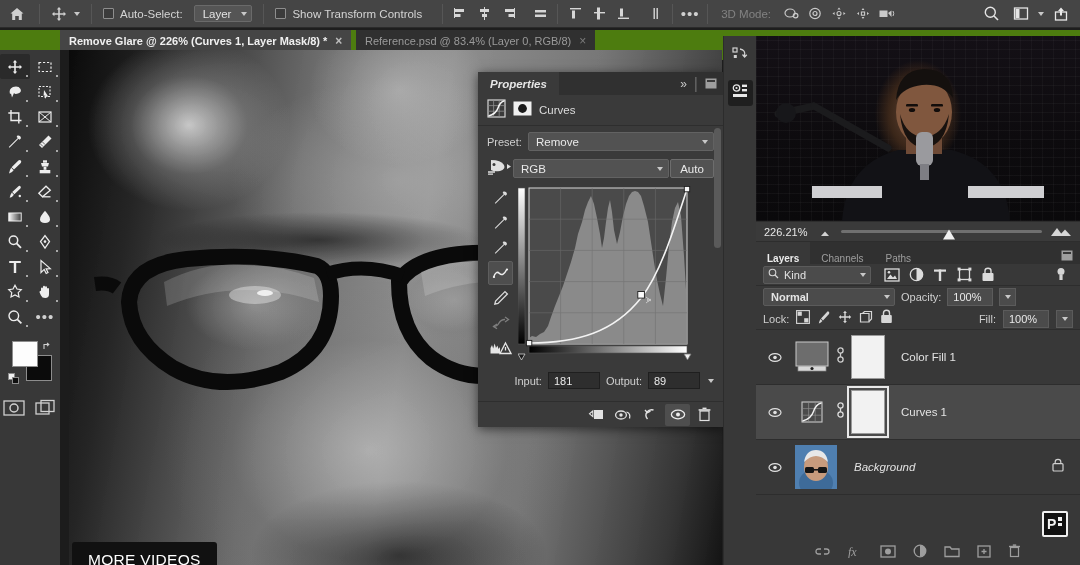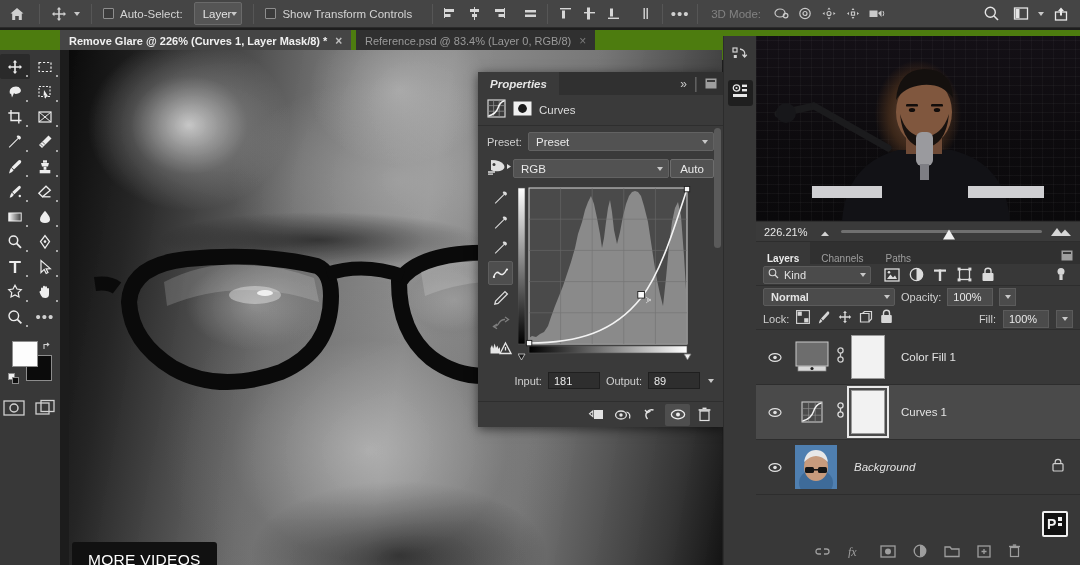--- a/index.html
+++ b/index.html
@@ -22,22 +22,22 @@
   .ob-cell { display: flex; align-items: center; height: 28px; padding: 0 6px; }
   .ob-sep { width: 1px; height: 20px; background: #565656; margin: 0 5px; }
   .home-btn { width: 34px; display: flex; align-items: center; justify-content: center; }
   .chk {
     width: 11px; height: 11px; border: 1px solid #8e8e8e; background: #3b3b3b;
     display: inline-block; margin-right: 6px; border-radius: 1px;
   }
   .ob-label { color: #d4d4d4; font-size: 11.5px; white-space: nowrap; }
   .ob-select {
     background: #555; border: 1px solid #6a6a6a; border-radius: 2px;
-    height: 23px; display: flex; align-items: center; padding: 0 4px 0 8px;
-    color: #e2e2e2; font-size: 11.5px; margin-left: 5px; 
+    height: 17px; display: flex; align-items: center; padding: 0 4px 0 8px;
+    color: #e2e2e2; font-size: 11.5px; margin-left: 5px; gap: 10px;
   }
   .caret { width: 0; height: 0; border-left: 3.5px solid transparent; border-right: 3.5px solid transparent; border-top: 4px solid #c8c8c8; }
   .ic { opacity: .85; display: flex; align-items: center; justify-content: center; }
   .ic-btn { width: 24px; height: 24px; display: flex; align-items: center; justify-content: center; }
   .dim { opacity: .42; }
   .dots3 { color: #d0d0d0; font-size: 15px; letter-spacing: 1px; line-height: 1; }
 
   
   .tabbar {
     position: absolute; left: 0; top: 30px; width: 1080px; height: 30px;
@@ -603,21 +603,21 @@
             <circle cx="9.5" cy="9.5" r="4.4" fill="#1a1a1a"></circle>
           </svg>
       </span>
       <span class="props-head-label">Curves</span>
     </div>
 
     <div class="props-body">
       <div class="row">
         <span class="lbl" style="width:40px">Preset:</span>
         <div class="dd" style="flex:1">
-          <span>Preset</span>
+          <span>Remove</span>
           <span class="caret"></span>
         </div>
       </div>
       <div class="row">
         <span>
           <svg width="25" height="19" viewBox="0 0 25 19">
               <path d="M4 3 Q14 3 17 8 Q19 12 13 14 Q7 15 4 13" fill="#e0e0e0"></path>
               <circle cx="7" cy="7.5" r="1.5" fill="#3a3a3a"></circle>
               <path d="M1 15 H8 M1 17.2 H6" stroke="#e0e0e0" stroke-width="1.3"></path>
               <path d="M20 7 L24 9.5 L20 12" fill="#e0e0e0"></path>

